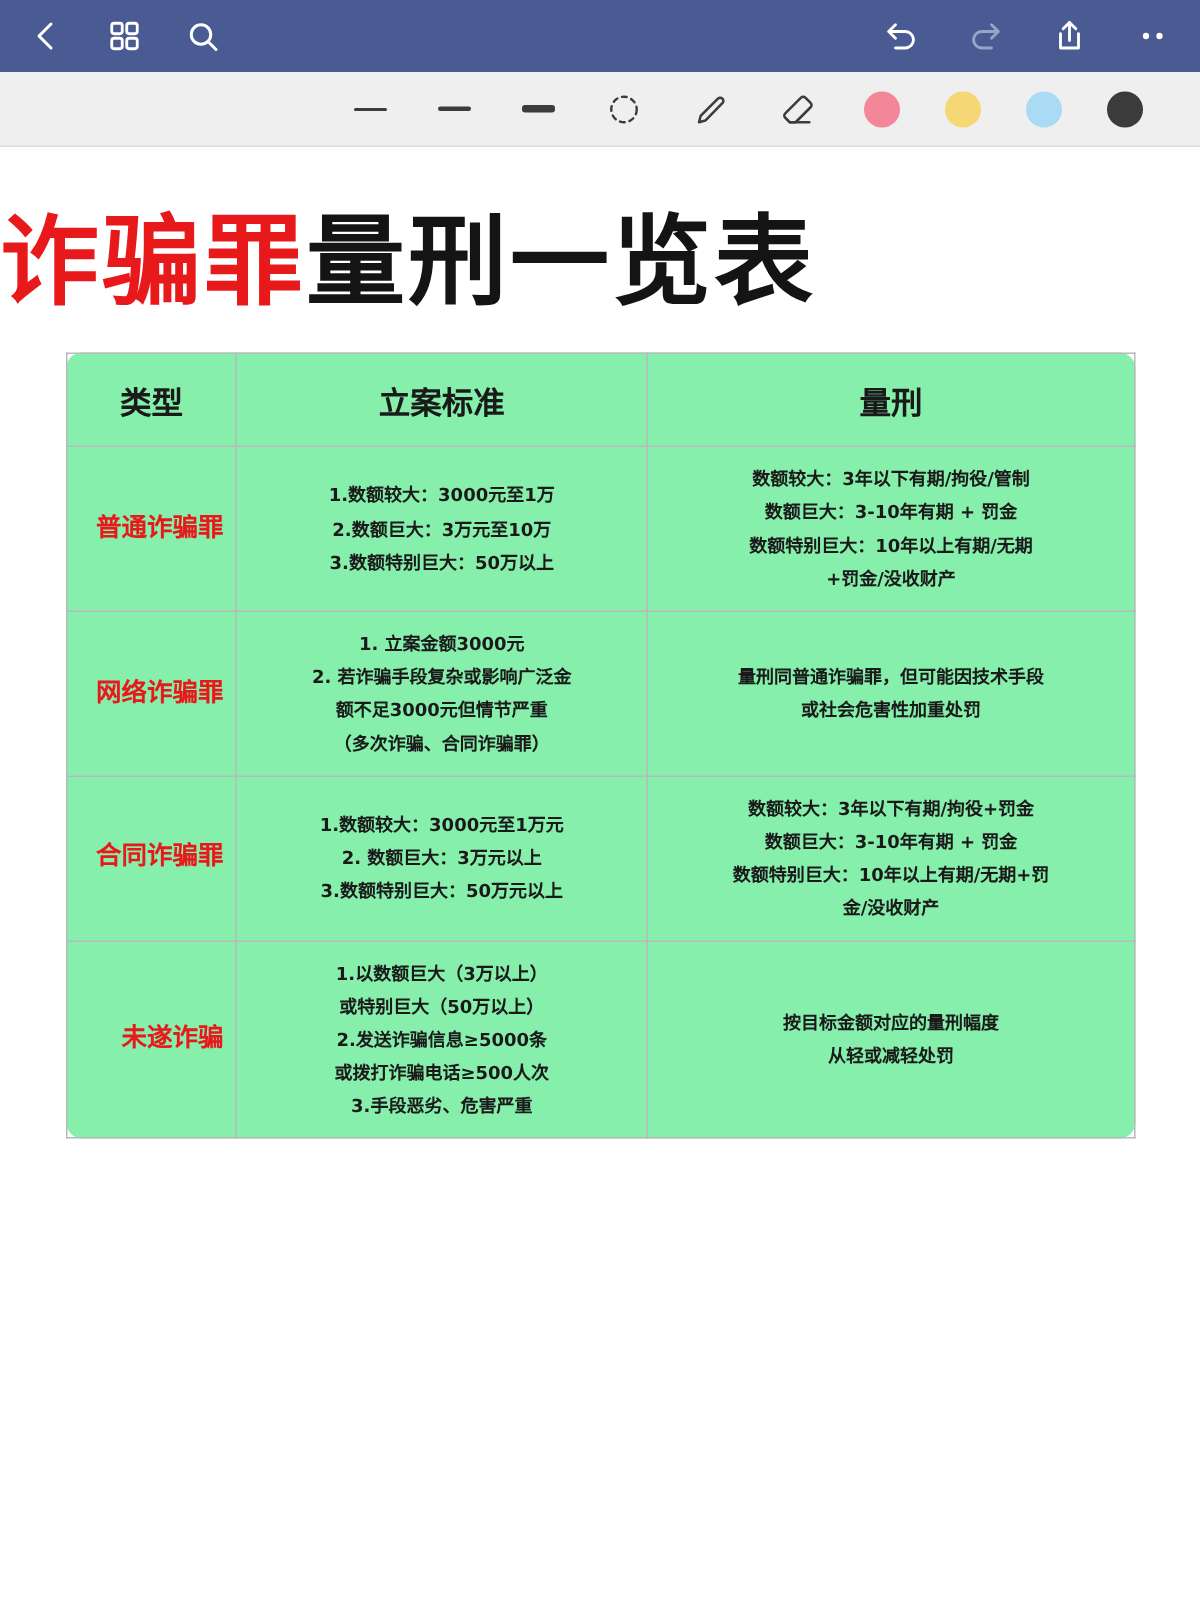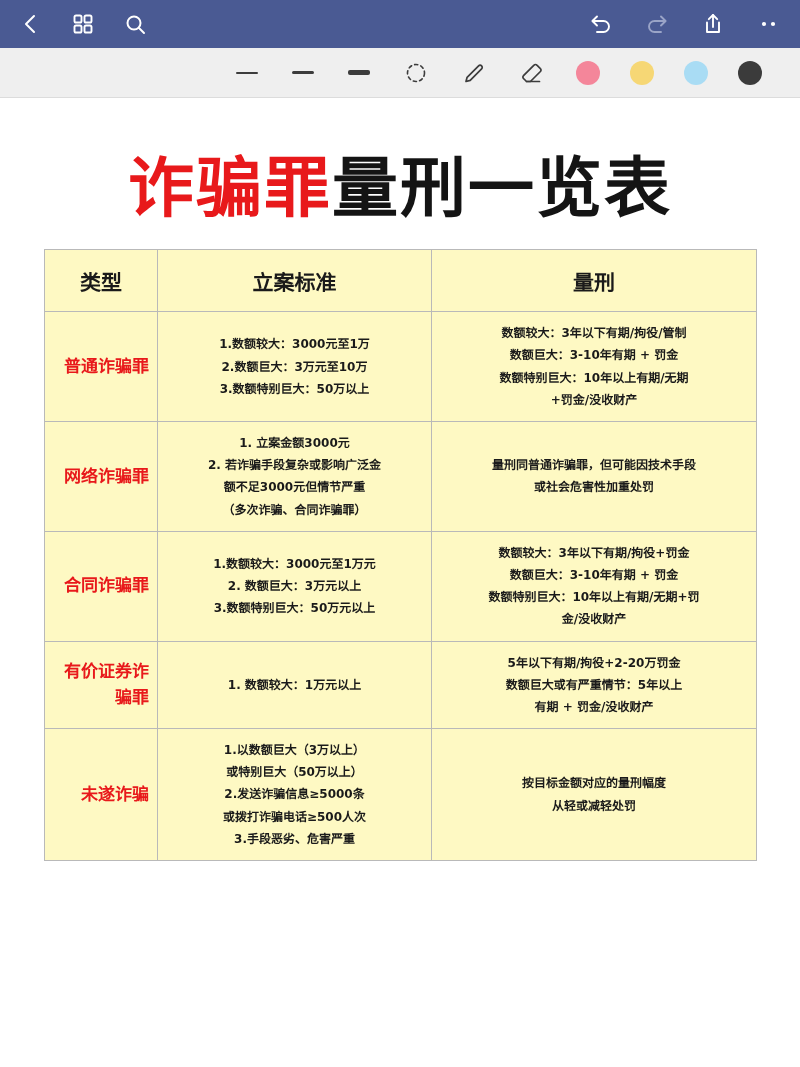--- a/index.html
+++ b/index.html
@@ -82,41 +82,42 @@
     width: 24px;
     height: 24px;
     border-radius: 50%;
   }
 
   
   .page {
     padding: 0 0 0 0;
   }
   .title {
-    text-align: center;
-    margin: 56px 0 26px 0;
+    text-align: left;
+    margin: 42px 0 26px 0;
     font-family: "DejaVu Serif", "Liberation Serif", serif;
     font-weight: bold;
     font-size: 66px;
     letter-spacing: 2px;
     line-height: 1.05;
     white-space: nowrap;
   }
   .title .red { color: #e8191b; }
   .title .black { color: #141414; }
 
   
   .table-wrap {
     margin: 0 44px;
   }
   table.sentencing {
     width: 712px;
     border-collapse: collapse;
     table-layout: fixed;
-    background: #fef9c3;
+    background: #86efac;
+    border-radius: 11px;
   }
   table.sentencing th,
   table.sentencing td {
     border: 1px solid #b9b9b9;
     vertical-align: middle;
     padding: 10px 8px;
     box-sizing: border-box;
   }
   table.sentencing thead th {
     height: 62px;
@@ -295,31 +296,20 @@
             <span class="cell-line">3.数额特别巨大：50万元以上</span>
           </td>
           <td class="sent-cell">
             <span class="cell-line">数额较大：3年以下有期/拘役+罚金</span>
             <span class="cell-line">数额巨大：3-10年有期 + 罚金</span>
             <span class="cell-line">数额特别巨大：10年以上有期/无期+罚</span>
             <span class="cell-line">金/没收财产</span>
           </td>
         </tr>
 
-        <tr>
-          <td class="type-cell">有价证券诈骗罪</td>
-          <td class="std-cell">
-            <span class="cell-line">1. 数额较大：1万元以上</span>
-          </td>
-          <td class="sent-cell">
-            <span class="cell-line">5年以下有期/拘役+2-20万罚金</span>
-            <span class="cell-line">数额巨大或有严重情节：5年以上</span>
-            <span class="cell-line">有期 + 罚金/没收财产</span>
-          </td>
-        </tr>
 
         <tr>
           <td class="type-cell">未遂诈骗</td>
           <td class="std-cell">
             <span class="cell-line">1.以数额巨大（3万以上）</span>
             <span class="cell-line">或特别巨大（50万以上）</span>
             <span class="cell-line">2.发送诈骗信息≥5000条</span>
             <span class="cell-line">或拨打诈骗电话≥500人次</span>
             <span class="cell-line">3.手段恶劣、危害严重</span>
           </td>

